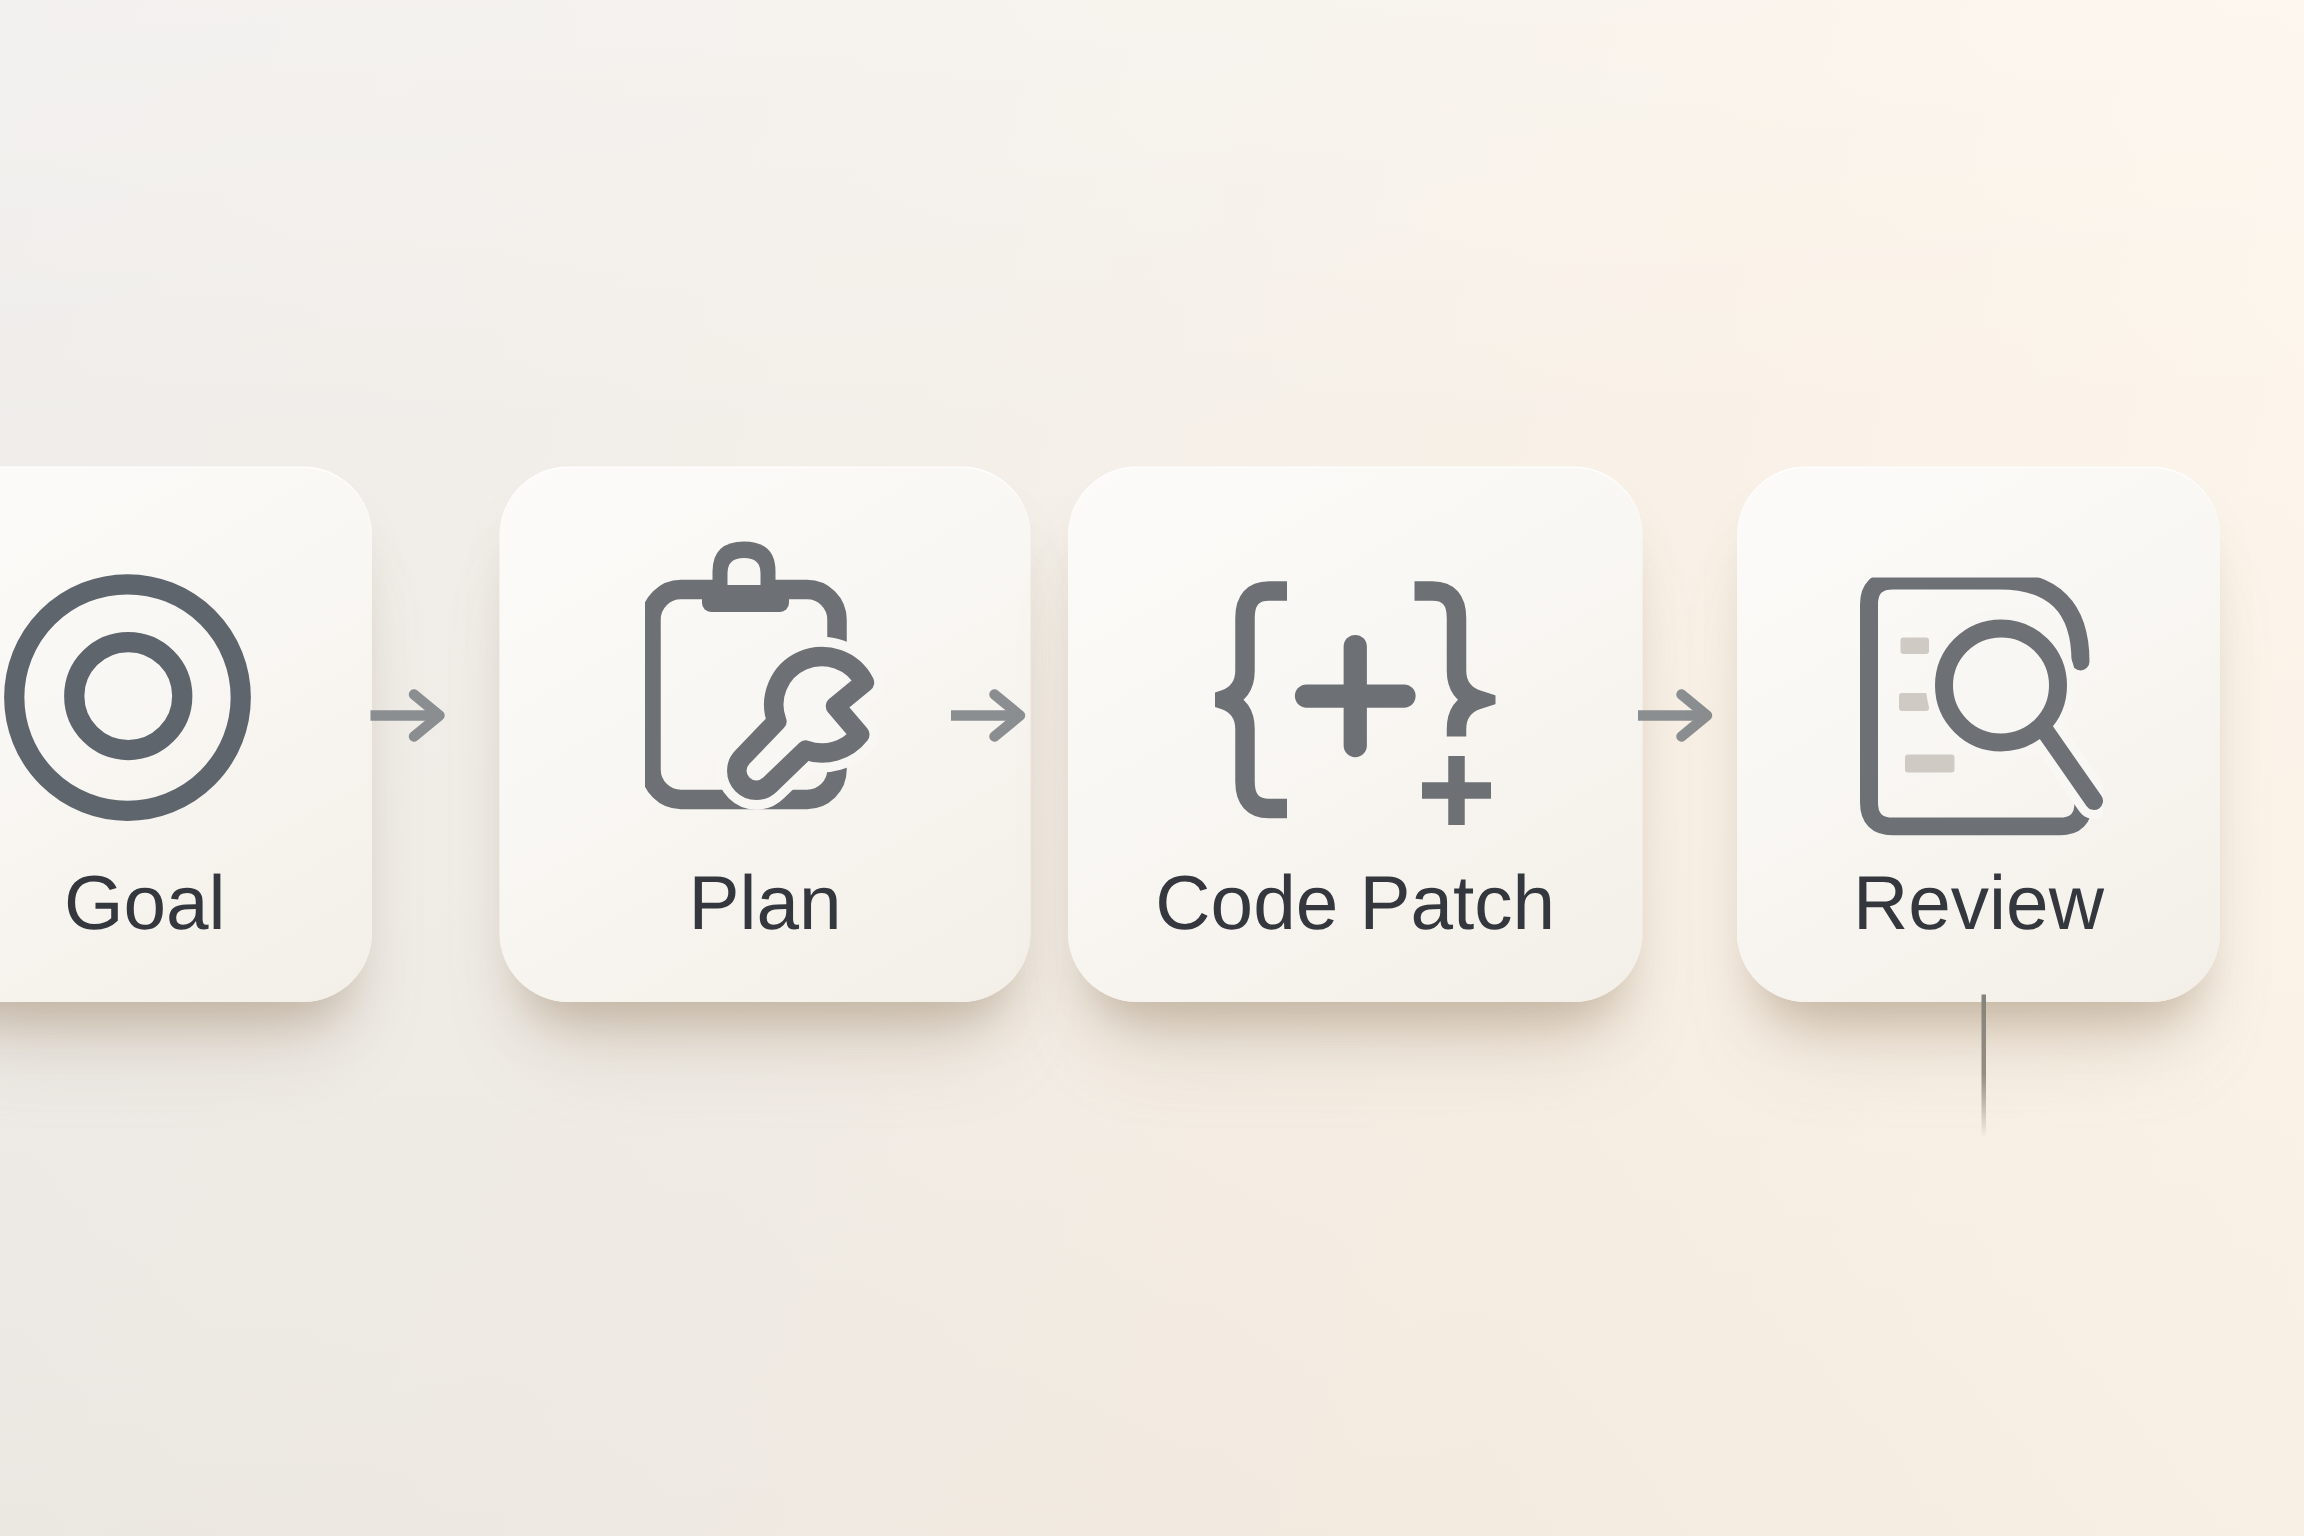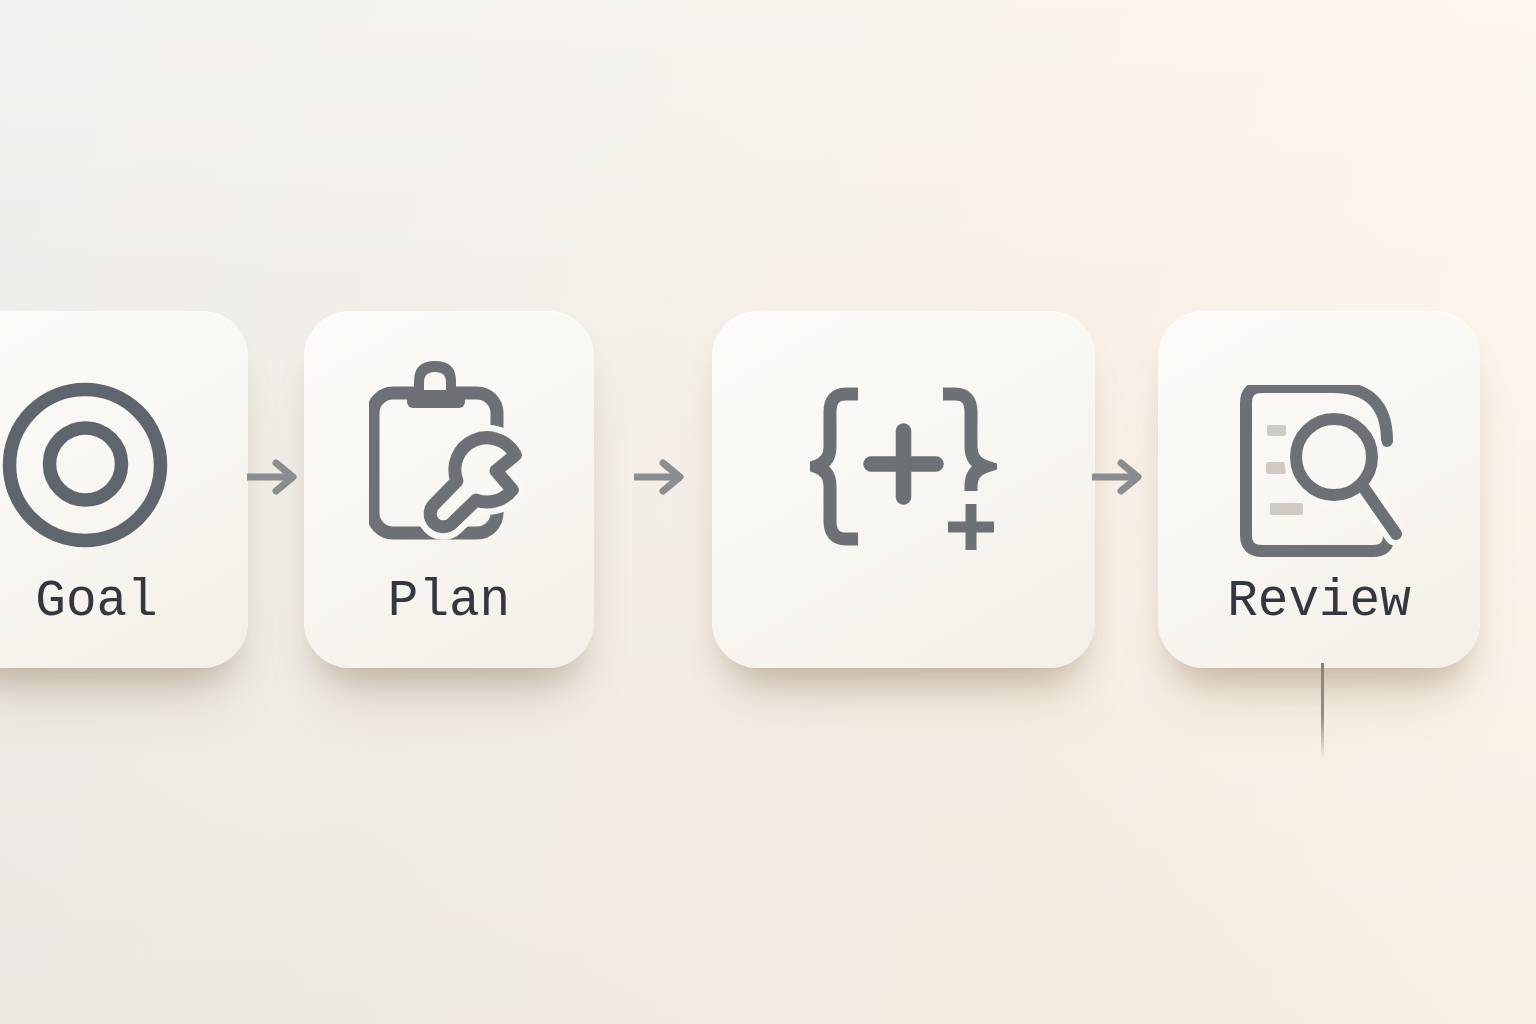--- a/index.html
+++ b/index.html
@@ -8,34 +8,33 @@
     background:#f1efec;
     overflow:hidden;
   }
   .stage{
     position:relative;
     width:1536px;height:1024px;
     overflow:hidden;
     background:
       linear-gradient(180deg, rgba(255,255,255,0.25) 0%, rgba(255,255,255,0) 30%, rgba(160,135,105,0.06) 100%),
       linear-gradient(102deg, #efedea 0%, #f3efe9 38%, #f9f1e7 68%, #fdf6ec 100%);
-    font-family: Liberation Mono, monospace;
   }
   .card{
     position:absolute;
     top:311px;height:357px;
     border-radius:46px;
     background:linear-gradient(150deg,#fcfbf9 0%, #f9f7f3 45%, #f3efe8 100%);
     box-shadow:
       0 26px 30px -14px rgba(168,148,124,0.50),
       0 50px 60px -28px rgba(168,148,124,0.30),
       inset 0 1px 0 rgba(255,255,255,0.8);
   }
   .card-goal{left:-55px;width:303px;}
-  .card-plan{left:304px;width:277px;padding-left:13px;}
+  .card-plan{left:333px;width:354px;}
   .card-code-patch{left:712px;width:383px;}
   .card-review{left:1158px;width:322px;}
 
   .card{--icon-stroke-local:var(--icon-stroke,#6d7176);}
   .card-goal{--icon-stroke-local:var(--icon-stroke-dark,#5f656d);}
 
   .icon-slot{
     position:absolute;left:0;right:0;top:50px;height:208px;
     display:flex;align-items:center;justify-content:center;
   }
@@ -122,20 +121,21 @@
 
         <path class="st" stroke-width="15.5" stroke-linecap="round" d="M61,78 H126"></path>
         <path class="st" stroke-width="15.5" stroke-linecap="round" d="M93.5,45 V111"></path>
 
         <path class="st" stroke-width="13" stroke-linecap="butt" d="M133,8 H145 Q161,8 161,26 V61 Q161,76 175,80.5 Q161,85 161,100 V105"></path>
 
         <path class="st" stroke-width="11" stroke-linecap="butt" d="M138,141 H184"></path>
         <path class="st" stroke-width="11" stroke-linecap="butt" d="M161,118 V164"></path>
       </svg>
     </div>
+    <div class="step-label">Code Patch</div>
   </section>
 
   <svg class="arrow arrow-3" viewBox="0 0 62 40" aria-hidden="true">
     <path class="st" d="M2,20 H46" stroke-width="7" stroke-linecap="butt"></path>
     <path class="st" d="M31,6 L48,20 L31,34" stroke-width="7" stroke-linecap="round" stroke-linejoin="round"></path>
   </svg>
 
   <section class="card card-review">
     <div class="icon-slot">
       <svg class="ic" width="165" height="172" viewBox="0 0 165 172" aria-hidden="true">

